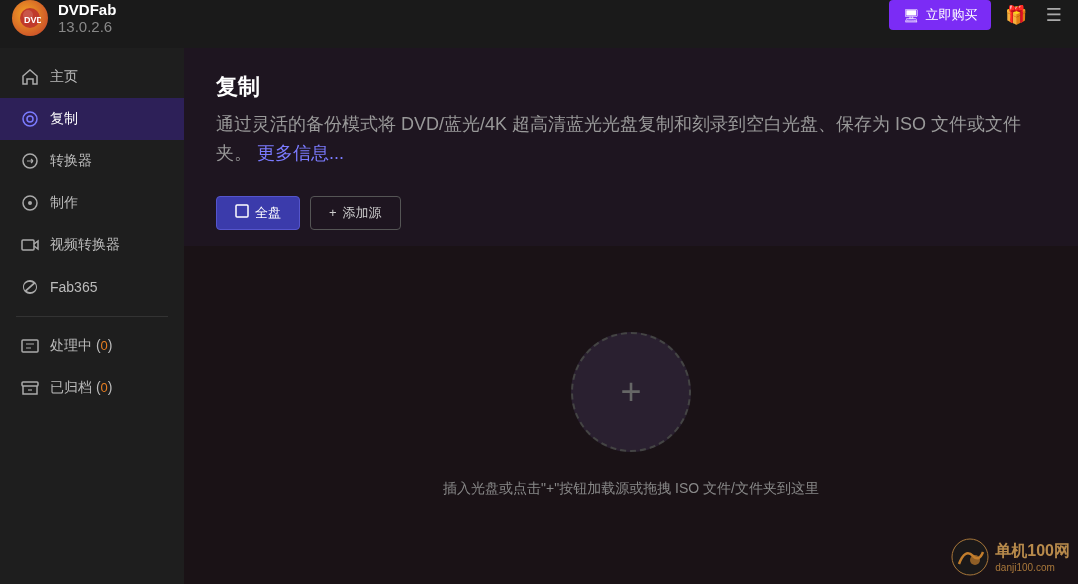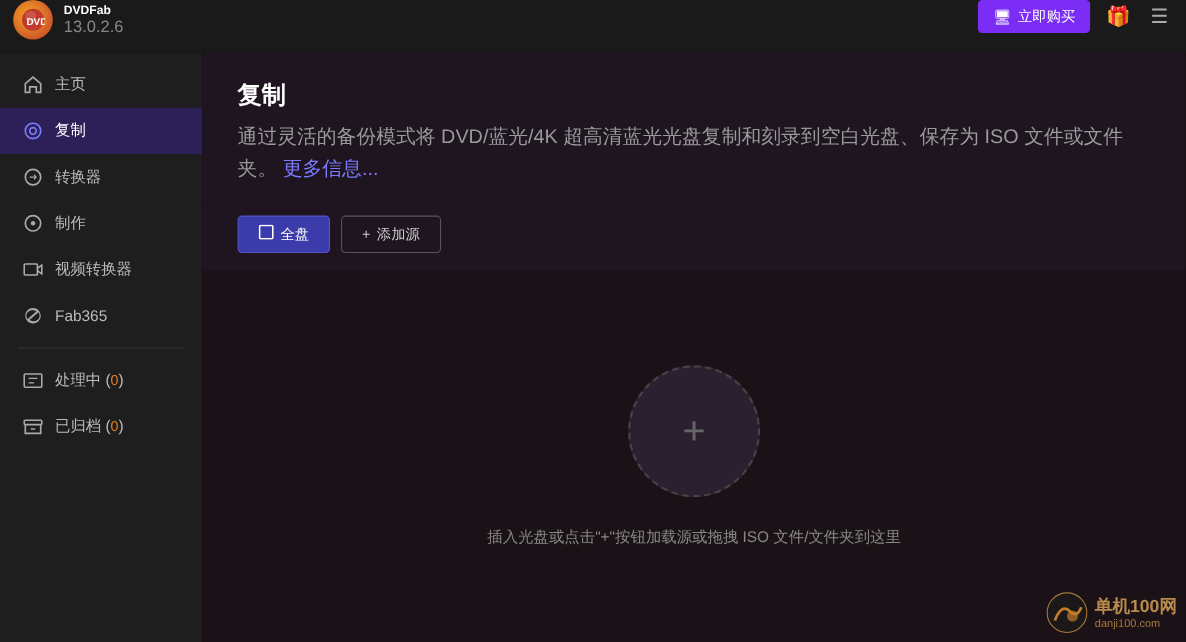--- a/index.html
+++ b/index.html
@@ -41,21 +41,21 @@
       font-size: 13px;
       font-weight: bold;
       color: #fff;
       flex-shrink: 0;
     }
     .app-name-version {
       display: flex;
       flex-direction: column;
     }
     .app-name {
-      font-size: 11px;
+      font-size: 15px;
       font-weight: bold;
       color: #fff;
     }
     .app-version {
       font-size: 15px;
       color: #888;
     }
     .topbar-right {
       display: flex;
       align-items: center;

